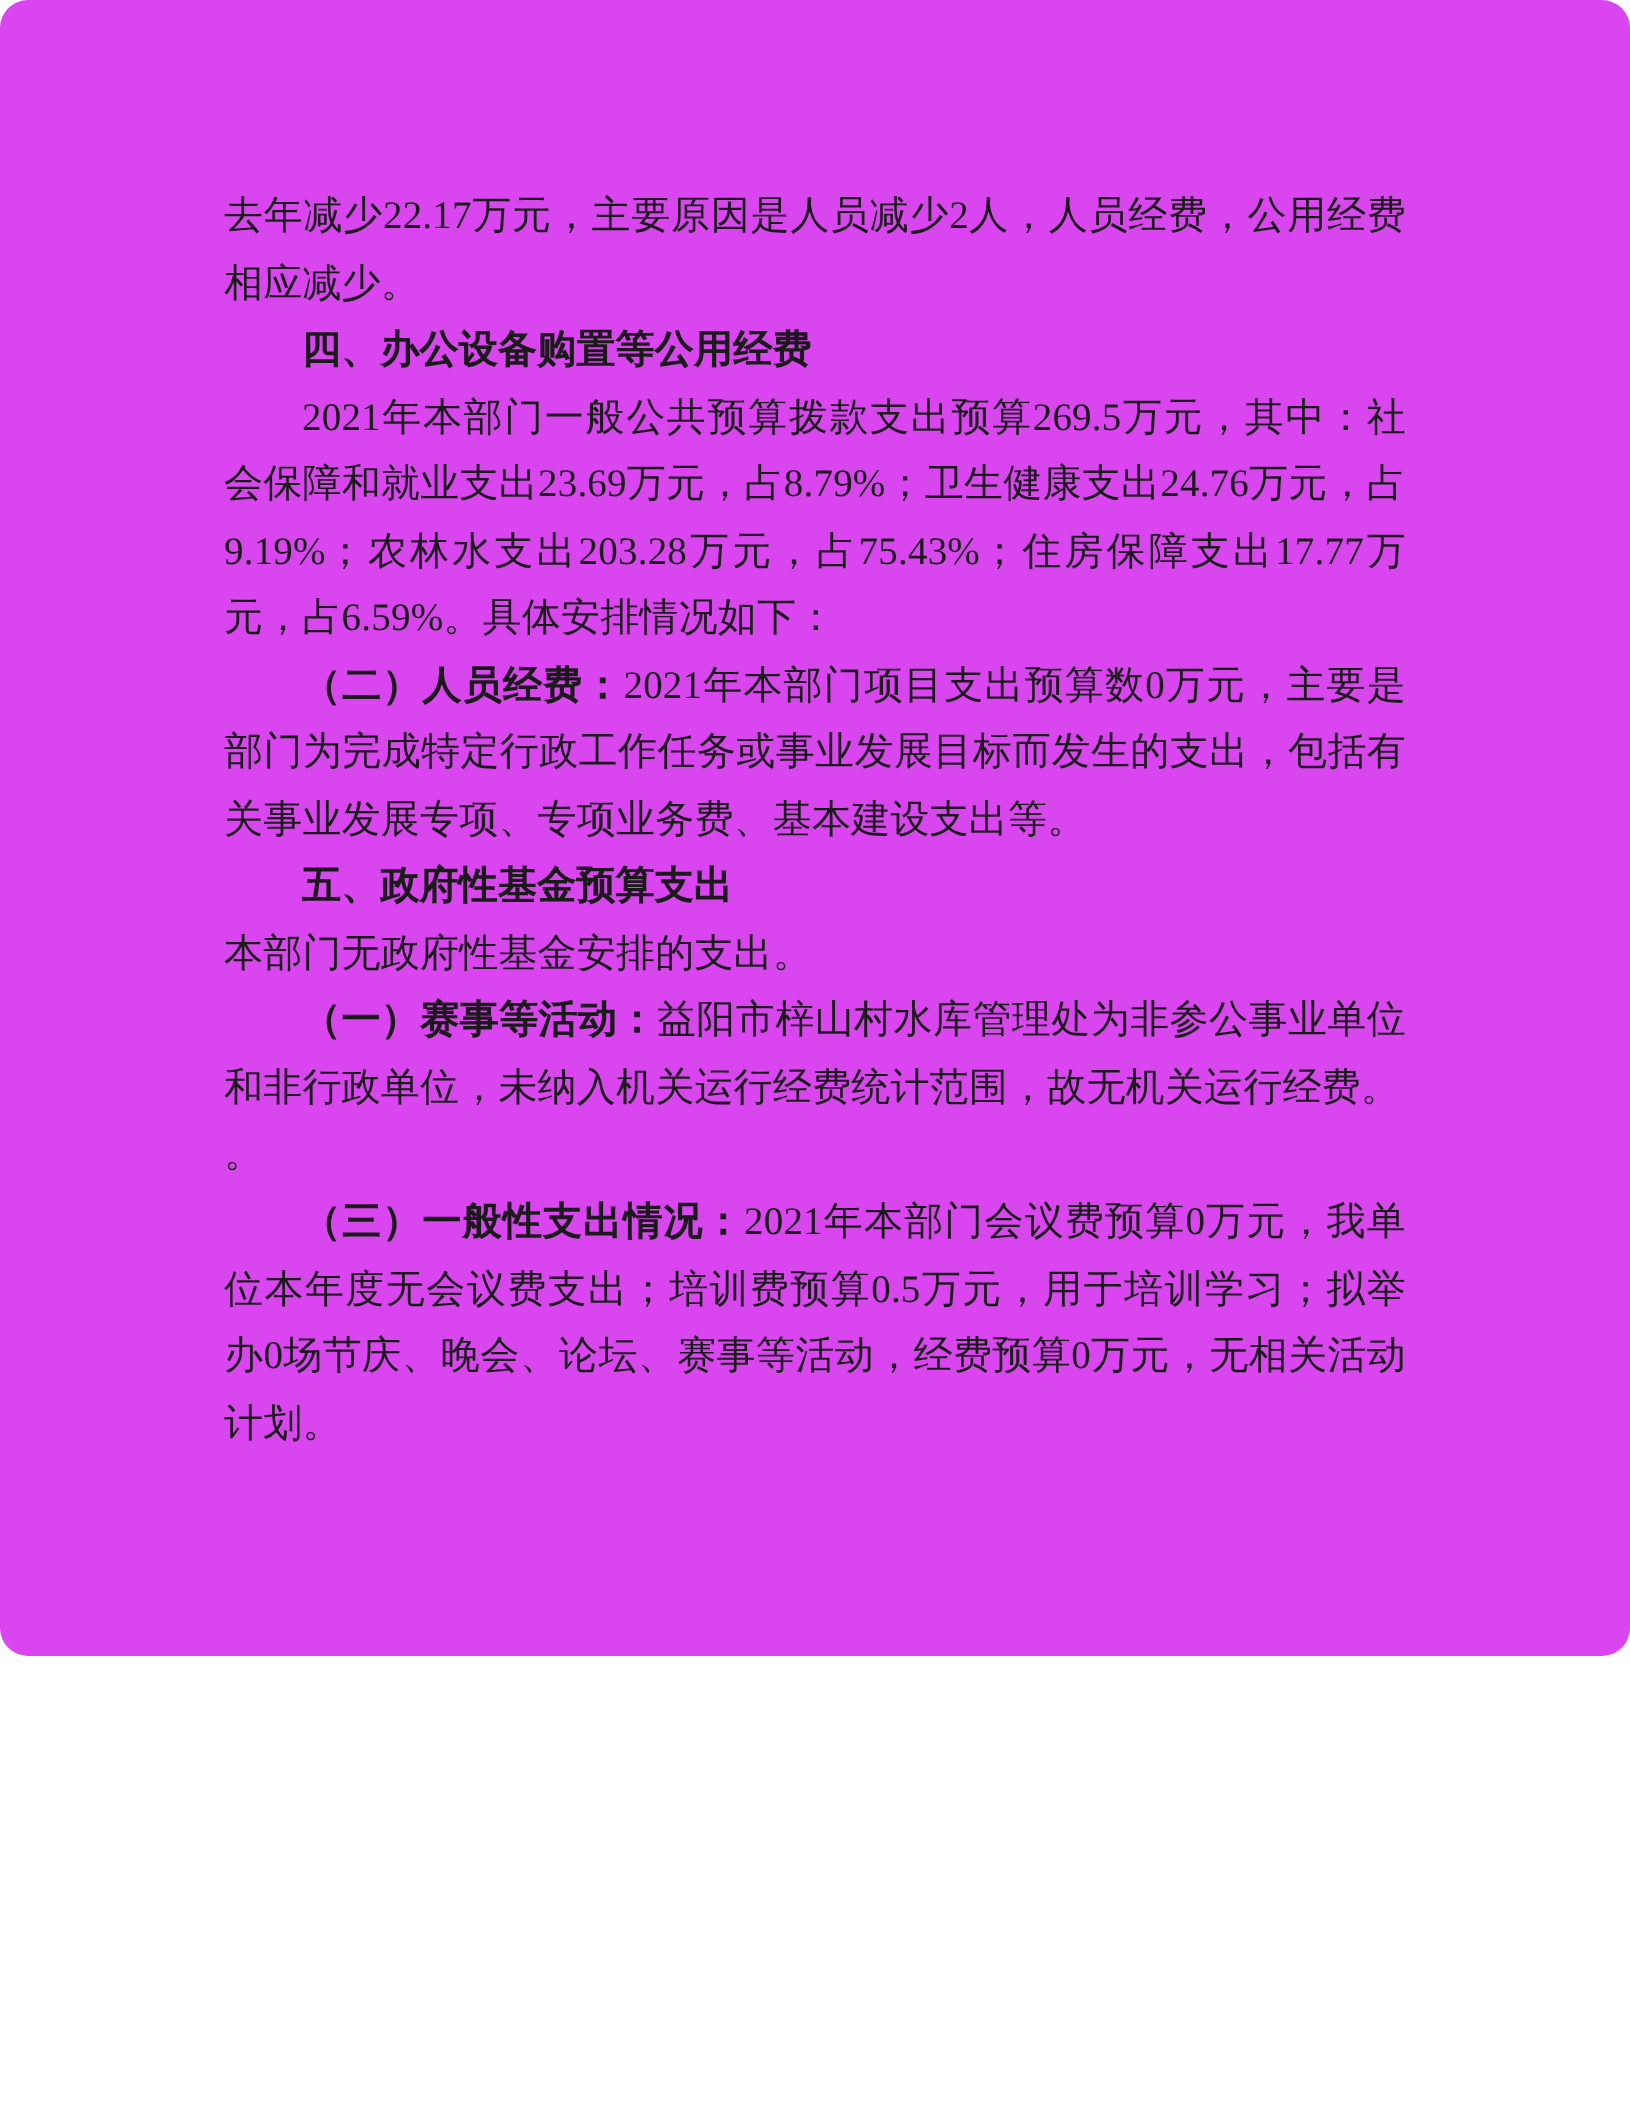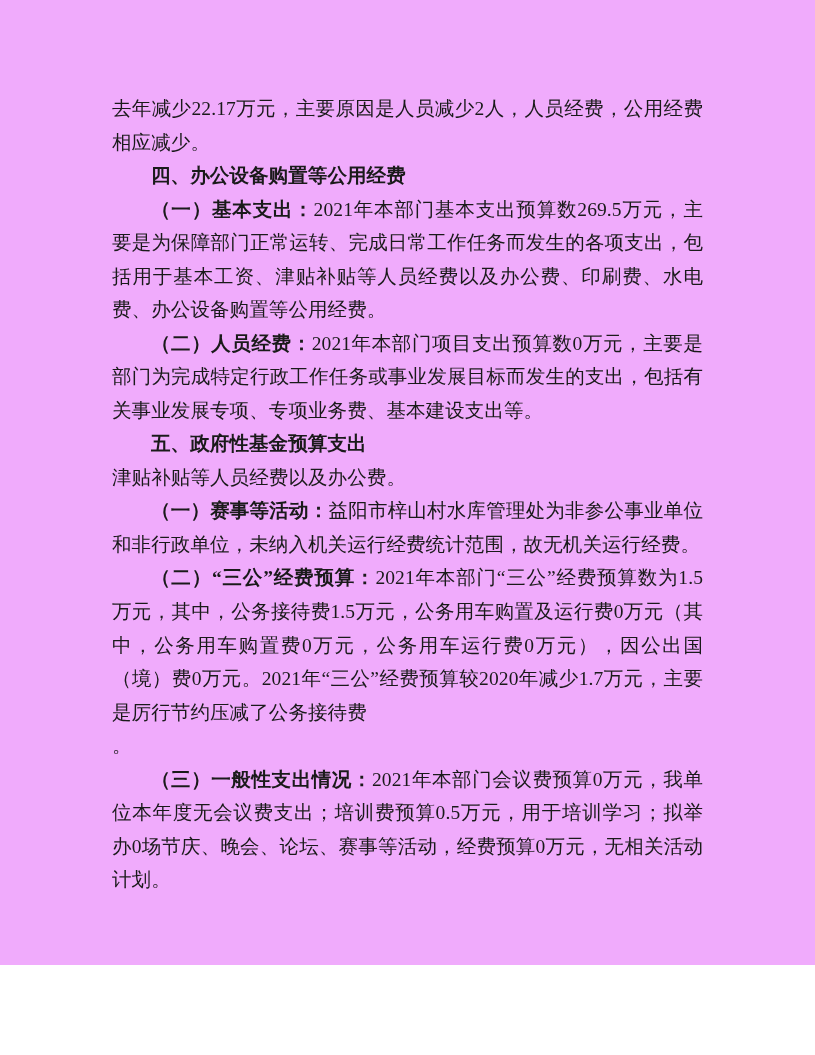--- a/index.html
+++ b/index.html
@@ -9,24 +9,25 @@
   }
   body {
     width: 815px;
     height: 1055px;
     font-family: "Liberation Serif", "DejaVu Serif", serif;
     color: #1a1a1a;
   }
   .page {
     position: relative;
     width: 815px;
-    height: 965px;
+    height: 828px;
     box-sizing: border-box;
     padding: 92px 112px 40px 112px;
-    background: #f0abfc;
+    background: #d946ef;
+    border-radius: 14px;
   }
   .doc-body {
     font-size: 19.5px;
     line-height: 1.72;
     text-align: justify;
     text-justify: inter-ideograph;
     letter-spacing: 0.1px;
   }
   p {
     margin: 0;
@@ -51,41 +52,36 @@
 </head>
 <body>
 
 <div class="page">
   <div class="doc-body">
 
     <p class="para-flush">去年减少22.17万元，主要原因是人员减少2人，人员经费，公用经费相应减少。</p>
 
     <p class="heading">四、办公设备购置等公用经费</p>
 
+    <p class="para">2021年本部门一般公共预算拨款支出预算269.5万元，其中：社会保障和就业支出23.69万元，占8.79%；卫生健康支出24.76万元，占9.19%；农林水支出203.28万元，占75.43%；住房保障支出17.77万元，占6.59%。具体安排情况如下：</p>
 
-    <p class="para">
-      <span class="sub-lead">（一）基本支出：</span><span>2021年本部门基本支出预算数269.5万元，主要是为保障部门正常运转、完成日常工作任务而发生的各项支出，包括用于基本工资、津贴补贴等人员经费以及办公费、印刷费、水电费、办公设备购置等公用经费。</span>
-    </p>
 
     <p class="para">
       <span class="sub-lead">（二）人员经费：</span><span>2021年本部门项目支出预算数0万元，主要是部门为完成特定行政工作任务或事业发展目标而发生的支出，包括有关事业发展专项、专项业务费、基本建设支出等。</span>
     </p>
 
     <p class="heading">五、政府性基金预算支出</p>
 
-    <p class="para-flush">津贴补贴等人员经费以及办公费。</p>
+    <p class="para-flush">本部门无政府性基金安排的支出。</p>
 
 
     <p class="para">
       <span class="sub-lead">（一）赛事等活动：</span><span>益阳市梓山村水库管理处为非参公事业单位和非行政单位，未纳入机关运行经费统计范围，故无机关运行经费。</span>
     </p>
 
-    <p class="para">
-      <span class="sub-lead">（二）“三公”经费预算：</span><span>2021年本部门“三公”经费预算数为1.5万元，其中，公务接待费1.5万元，公务用车购置及运行费0万元（其中，公务用车购置费0万元，公务用车运行费0万元），因公出国（境）费0万元。2021年“三公”经费预算较2020年减少1.7万元，主要是厉行节约压减了公务接待费</span>
-    </p>
 
     <p class="tiny-line">。</p>
 
     <p class="para">
       <span class="sub-lead">（三）一般性支出情况：</span><span>2021年本部门会议费预算0万元，我单位本年度无会议费支出；培训费预算0.5万元，用于培训学习；拟举办0场节庆、晚会、论坛、赛事等活动，经费预算0万元，无相关活动计划。</span>
     </p>
 
   </div>
 </div>
 

